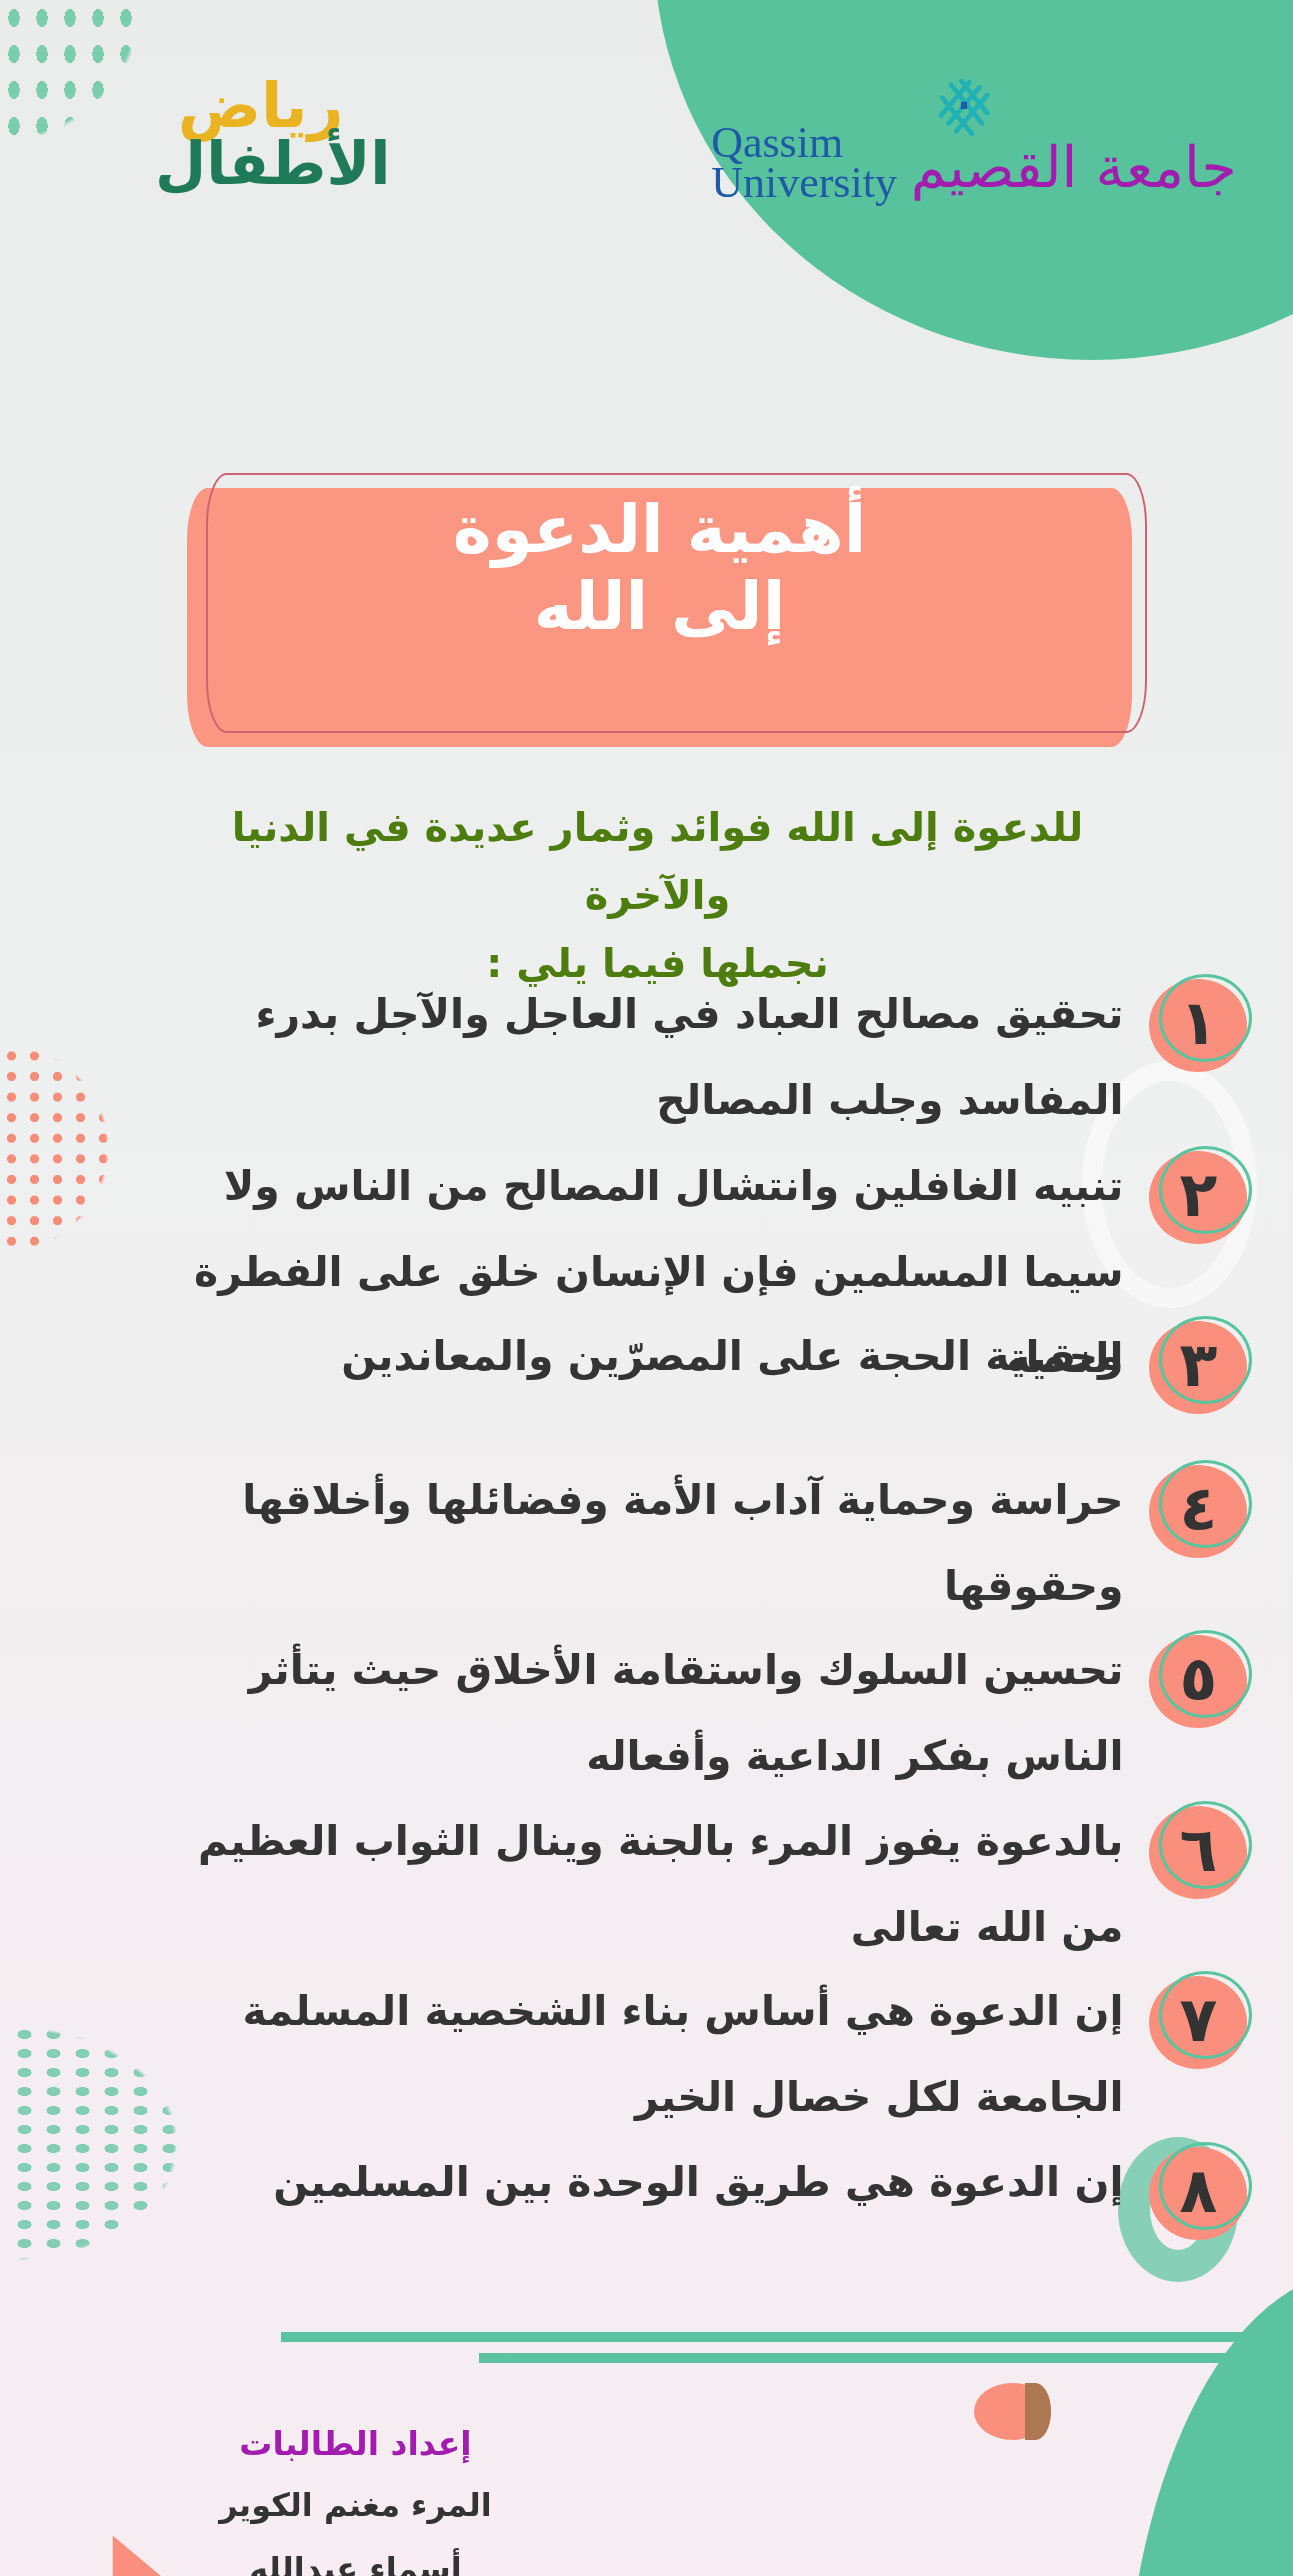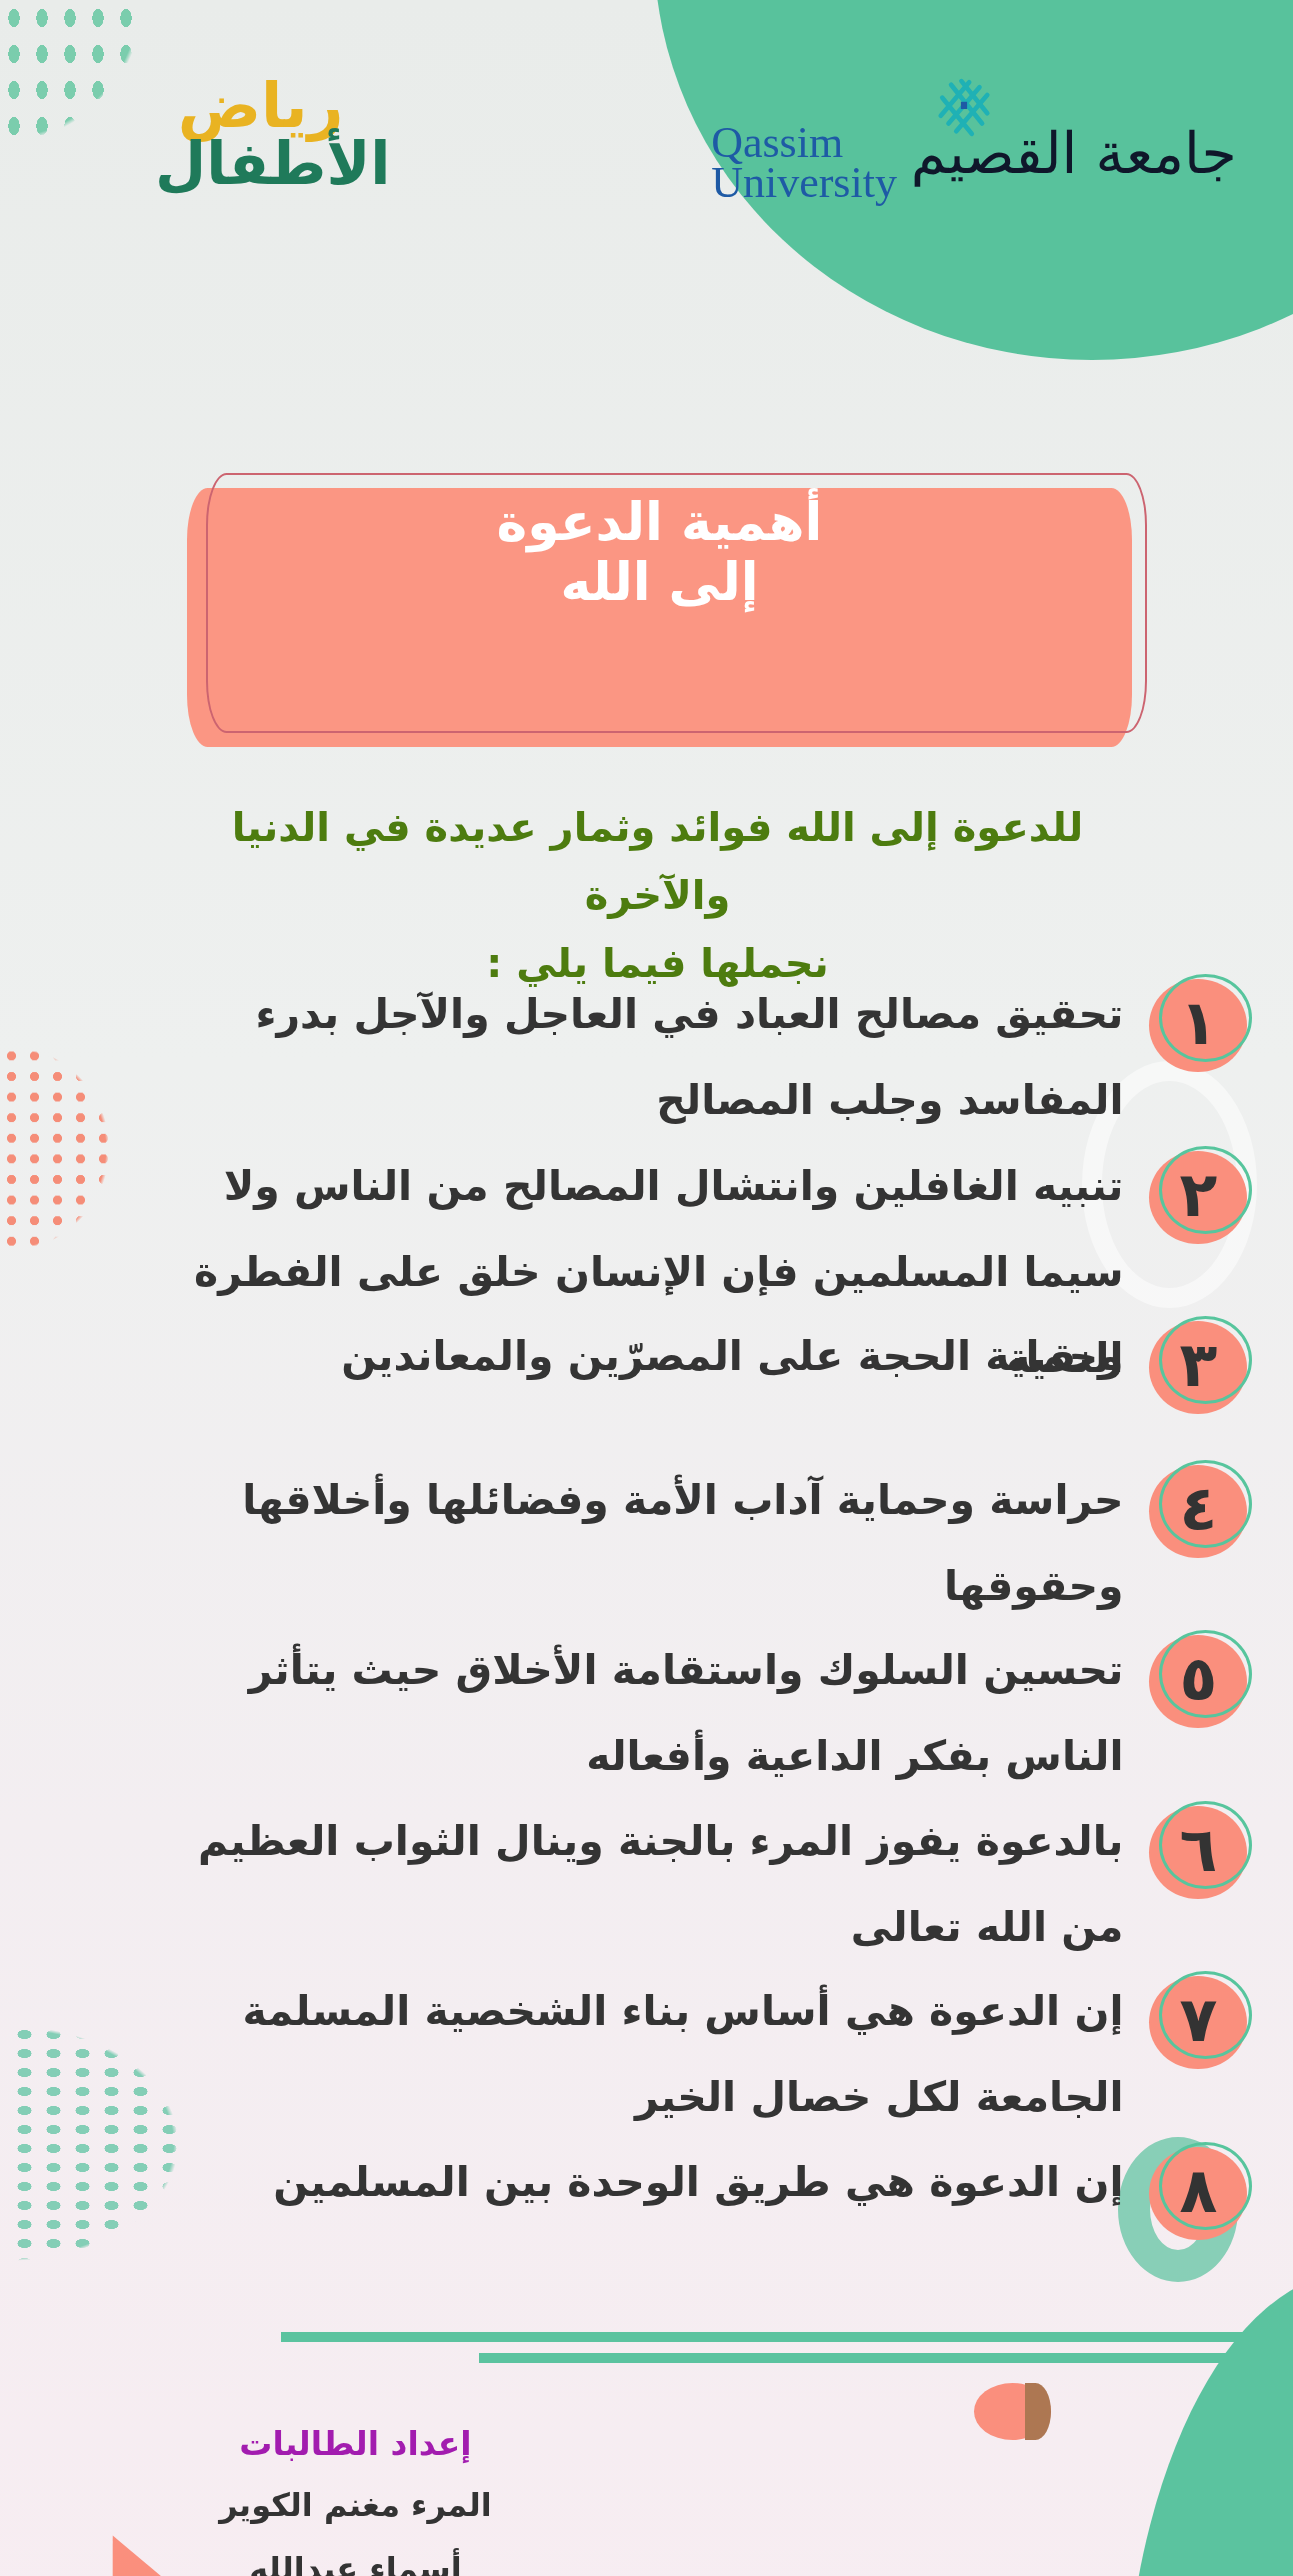--- a/index.html
+++ b/index.html
@@ -39,27 +39,27 @@
   .bar1 { left:281px; top:2332px; width:963px; height:9.8px; background:#5bc39f; }
   .bar2 { left:479px; top:2353px; width:747px; height:9.8px; background:#5bc39f; }
 
   
   .kg-logo { left:155px; top:75px; width:211px; text-align:center; line-height:1; font-weight:bold; }
   .kg-line1 { color:#e9b322; font-size:62px; }
   .kg-line2 { color:#1f7a5a; font-size:59px; margin-top:-3.1px; }
   .kg-line3 { color:#c42a57; font-size:67px; margin-top:-3.1px; }
   .qu-logo { left:706px; top:77px; width:541px; height:165px; }
   .qu-en { position:absolute; left:5.2px; top:46px; font-family:"Liberation Serif", serif; color:#1e5aa5; font-size:44px; line-height:.9; }
-  .qu-ar { position:absolute; right:10.3px; top:43px; font-family:"DejaVu Serif", serif; color:#0f172a; font-size:57px; direction:rtl; }
+  .qu-ar { position:absolute; right:10.3px; top:57px; font-family:"DejaVu Serif", serif; color:#a21caf; font-size:57px; direction:rtl; }
   .qu-mark { position:absolute; left:227px; top:0; width:62px; height:62px; }
 
   
   .title-back { left:187px; top:488px; width:945px; height:259px; background:#fb9683; border-radius:20.6px/52px; }
   .title-front { left:206px; top:473px; width:941px; height:260px; border:2.1px solid #cc6470; border-radius:20.6px/52px; box-sizing:border-box; }
-  .title-text { left:187px; top:492px; width:945px; text-align:center; color:#fff; font-weight:bold; font-size:52px; line-height:1.16; direction:rtl; }
+  .title-text { left:187px; top:492px; width:945px; text-align:center; color:#fff; font-weight:bold; font-size:66px; line-height:1.16; direction:rtl; }
 
   .intro { left:155px; top:793px; width:1005px; text-align:center; direction:rtl; color:#4d7c0f; font-weight:bold; font-size:40px; line-height:1.7; }
 
   
   .list { left:155px; top:974px; width:1092px; direction:rtl; }
   .item { position:relative; display:flex; flex-direction:row; align-items:flex-start; margin-bottom:0; }
   .badge-wrap { position:relative; width:108px; height:98px; flex:0 0 108px; }
   .badge-fill { position:absolute; left:10.3px; top:5.2px; width:98px; height:93px; border-radius:50%; background:#fa8f7d; }
   .badge-ring { position:absolute; left:19.6px; top:0; width:93px; height:88px; border-radius:50%; border:3.1px solid #57c59d; box-sizing:border-box; }
   .badge-num { position:absolute; left:10.3px; top:5.2px; width:98px; height:88px; text-align:center; line-height:88px; font-size:62px; font-weight:bold; color:#333; }

